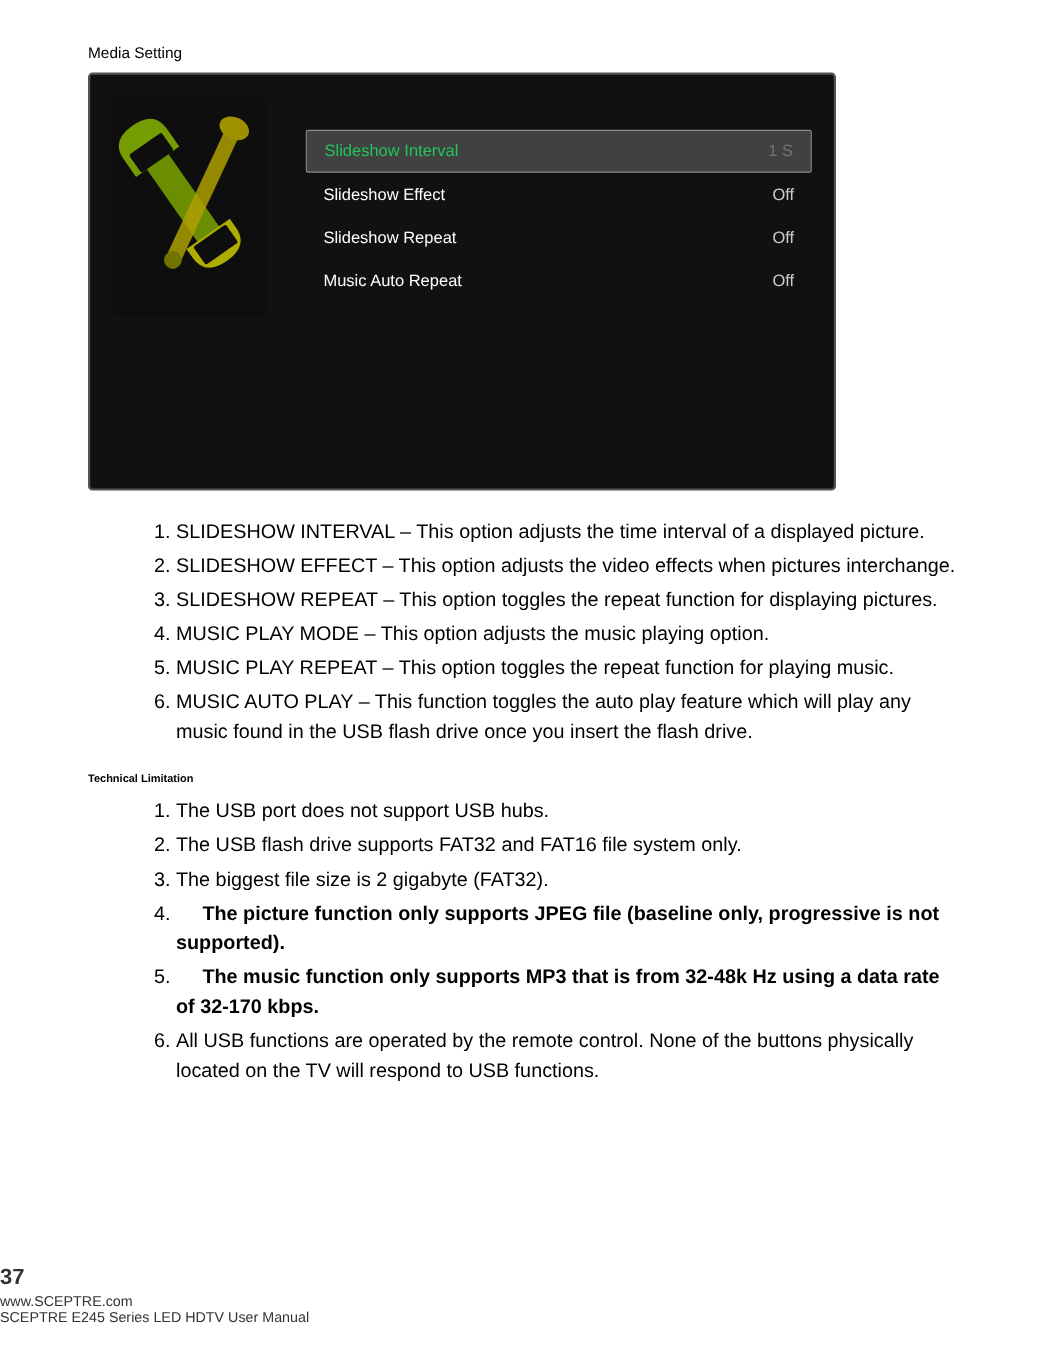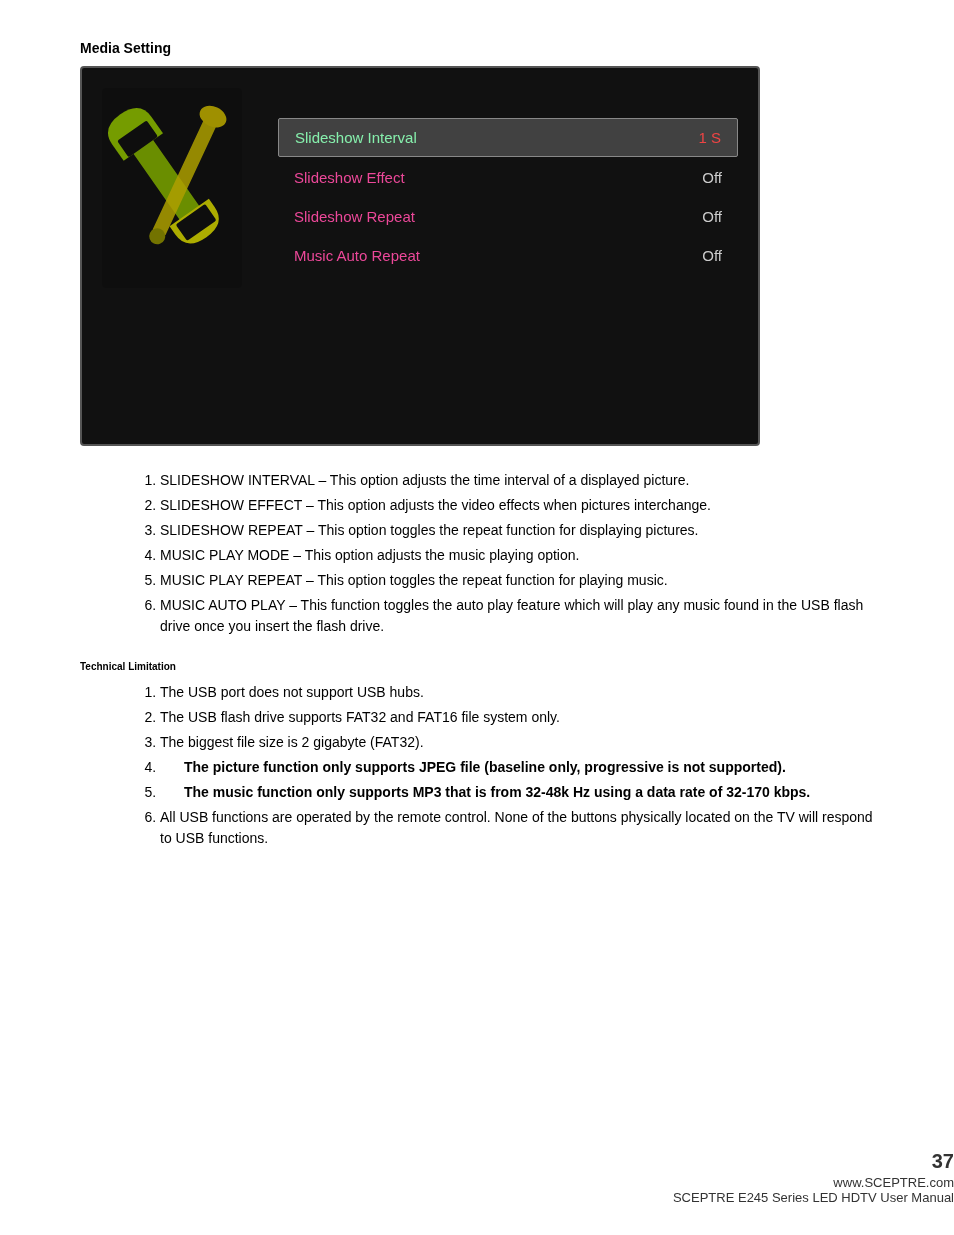--- a/index.html
+++ b/index.html
@@ -8,21 +8,21 @@
       min-height: 1235px;
       background: #ffffff;
       font-family: Arial, sans-serif;
       font-size: 14px;
       color: #000;
       padding: 40px 80px;
       position: relative;
     }
 
     .section-title {
-      font-weight: bold;
+      font-weight: normal;
       font-size: 14px;
       margin-bottom: 10px;
     }
 
     
     .tv-screen {
       width: 680px;
       height: 380px;
       background: #111;
       border: 2px solid #555;
@@ -67,69 +67,69 @@
       margin-bottom: 2px;
     }
 
     .menu-row.highlighted {
       background: rgba(180,180,180,0.3);
       border: 1px solid #888;
       color: #fff;
     }
 
     .menu-row .menu-label {
-      color: #ec4899;
+      color: #ffffff;
     }
 
     .menu-row.highlighted .menu-label {
-      color: #86efac;
+      color: #22c55e;
     }
 
     .menu-row .menu-value {
       color: #ccc;
     }
 
     .menu-row.highlighted .menu-value {
-      color: #ef4444;
+      color: #737373;
     }
 
     
     .numbered-list {
       margin-left: 60px;
       margin-bottom: 24px;
     }
 
     .numbered-list ol {
       list-style: decimal;
       padding-left: 20px;
     }
 
     .numbered-list ol li {
       margin-bottom: 4px;
-      font-size: 14px;
+      font-size: 18px;
       line-height: 1.5;
     }
 
     .numbered-list ol li b {
       font-weight: bold;
       margin-left: 24px;
     }
 
     .tech-limitation-title {
       font-weight: bold;
       font-size: 10px;
       margin-bottom: 10px;
     }
 
     .footer {
       position: absolute;
       bottom: 30px;
       left: 0;
       right: 0;
-      text-align: right;
+      text-align: left;
       font-size: 13px;
       color: #333;
     }
 
     .footer .page-number {
       font-size: 20px;
       font-weight: bold;
       display: block;
       margin-bottom: 2px;
     }

